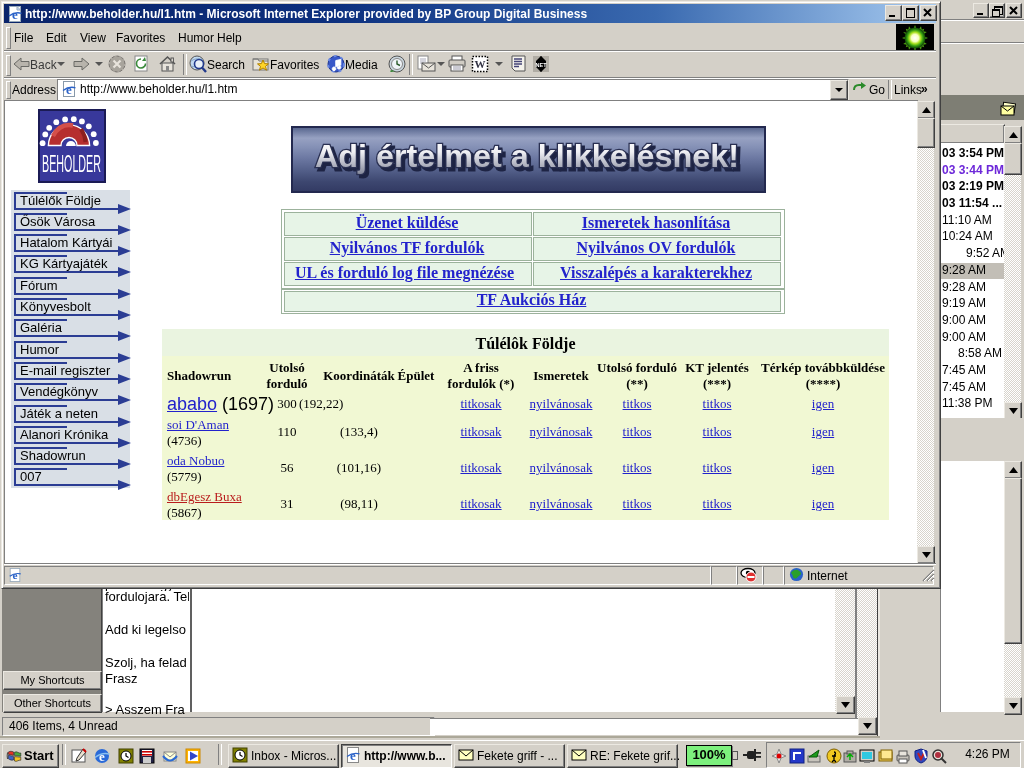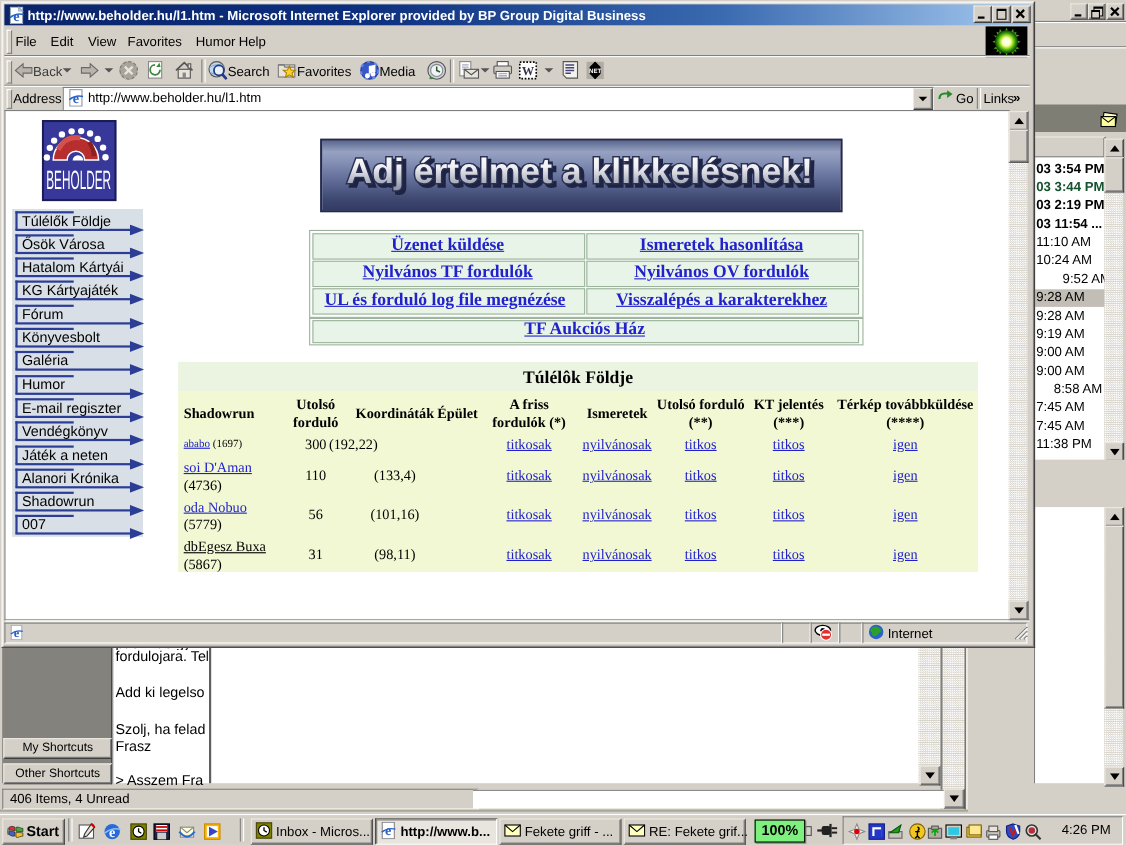--- a/index.html
+++ b/index.html
@@ -34,21 +34,21 @@
 <svg class="ab" style="left:999px;top:100px" width="19" height="19">
 <rect x="4" y="3" width="12" height="9" fill="#ffffc8" stroke="#000" stroke-width="1" transform="rotate(8 10 7)"></rect>
 <rect x="2" y="6" width="13" height="9" fill="#ffffa0" stroke="#000" stroke-width="1"></rect>
 <path d="M2 6 L8.5 11 L15 6" fill="none" stroke="#000"></path>
 </svg>
 <div class="ab" style="left:939px;top:120px;width:85px;height:23px;background:#d4d0c8;"></div>
 <div class="ab raised2" style="left:939px;top:124px;width:64px;height:18px;"></div>
 <div class="ab" style="left:939px;top:143px;width:1px;height:275px;background:#808080;"></div>
 <div class="ab" style="left:940px;top:143px;width:64px;height:275px;background:#fff;"></div>
 <div class="ab" style="left:940px;top:146px;width:64px;height:16px;font-size:12px;font-weight:bold;white-space:nowrap;color:#000;padding-left:2px;">03 3:54 PM</div>
-<div class="ab" style="left:940px;top:163px;width:64px;height:16px;font-size:12px;font-weight:bold;white-space:nowrap;color:#14532d;padding-left:2px;">03 3:44 PM</div>
+<div class="ab" style="left:940px;top:163px;width:64px;height:16px;font-size:12px;font-weight:bold;white-space:nowrap;color:#6d28d9;padding-left:2px;">03 3:44 PM</div>
 <div class="ab" style="left:940px;top:179px;width:64px;height:16px;font-size:12px;font-weight:bold;white-space:nowrap;color:#000;padding-left:2px;">03 2:19 PM</div>
 <div class="ab" style="left:940px;top:196px;width:64px;height:16px;font-size:12px;font-weight:bold;white-space:nowrap;color:#000;padding-left:2px;">03 11:54 ...</div>
 <div class="ab" style="left:940px;top:213px;width:64px;height:16px;font-size:12px;font-weight:normal;white-space:nowrap;color:#000;padding-left:2px;">11:10 AM</div>
 <div class="ab" style="left:940px;top:229px;width:64px;height:16px;font-size:12px;font-weight:normal;white-space:nowrap;color:#000;padding-left:2px;">10:24 AM</div>
 <div class="ab" style="left:964px;top:246px;width:64px;height:16px;font-size:12px;font-weight:normal;white-space:nowrap;color:#000;padding-left:2px;">9:52 AM</div>
 <div class="ab" style="left:940px;top:263px;width:64px;height:16px;background:#c2beb6;font-size:12px;font-weight:normal;white-space:nowrap;color:#000;padding-left:2px;">9:28 AM</div>
 <div class="ab" style="left:940px;top:280px;width:64px;height:16px;font-size:12px;font-weight:normal;white-space:nowrap;color:#000;padding-left:2px;">9:28 AM</div>
 <div class="ab" style="left:940px;top:296px;width:64px;height:16px;font-size:12px;font-weight:normal;white-space:nowrap;color:#000;padding-left:2px;">9:19 AM</div>
 <div class="ab" style="left:940px;top:313px;width:64px;height:16px;font-size:12px;font-weight:normal;white-space:nowrap;color:#000;padding-left:2px;">9:00 AM</div>
 <div class="ab" style="left:940px;top:330px;width:64px;height:16px;font-size:12px;font-weight:normal;white-space:nowrap;color:#000;padding-left:2px;">9:00 AM</div>
@@ -594,21 +594,21 @@
 <div class="ab" style="left:162px;top:335px;width:727px;text-align:center;font-family:'Liberation Serif',serif;font-size:16px;font-weight:bold;color:#000;">Túlélôk Földje</div>
 <div class="ab" style="left:167px;top:368px;font-family:'Liberation Serif',serif;font-size:13px;font-weight:bold;">Shadowrun</div>
 <div class="ab" style="left:227px;top:360px;width:120px;text-align:center;white-space:nowrap;font-family:'Liberation Serif',serif;font-size:13px;font-weight:bold;color:#000;line-height:16px;">Utolsó<br>forduló</div>
 <div class="ab" style="left:314px;top:368px;width:90px;text-align:center;white-space:nowrap;font-family:'Liberation Serif',serif;font-size:13px;font-weight:bold;color:#000;line-height:16px;">Koordináták</div>
 <div class="ab" style="left:391px;top:368px;width:50px;text-align:center;white-space:nowrap;font-family:'Liberation Serif',serif;font-size:13px;font-weight:bold;color:#000;line-height:16px;">Épület</div>
 <div class="ab" style="left:421px;top:360px;width:120px;text-align:center;white-space:nowrap;font-family:'Liberation Serif',serif;font-size:13px;font-weight:bold;color:#000;line-height:16px;">A friss<br>fordulók (*)</div>
 <div class="ab" style="left:501px;top:368px;width:120px;text-align:center;white-space:nowrap;font-family:'Liberation Serif',serif;font-size:13px;font-weight:bold;color:#000;line-height:16px;">Ismeretek</div>
 <div class="ab" style="left:577px;top:360px;width:120px;text-align:center;white-space:nowrap;font-family:'Liberation Serif',serif;font-size:13px;font-weight:bold;color:#000;line-height:16px;">Utolsó forduló<br>(**)</div>
 <div class="ab" style="left:657px;top:360px;width:120px;text-align:center;white-space:nowrap;font-family:'Liberation Serif',serif;font-size:13px;font-weight:bold;color:#000;line-height:16px;">KT jelentés<br>(***)</div>
 <div class="ab" style="left:748px;top:360px;width:150px;text-align:center;white-space:nowrap;font-family:'Liberation Serif',serif;font-size:13px;font-weight:bold;color:#000;line-height:16px;">Térkép továbbküldése<br>(****)</div>
-<div class="ab" style="left:167px;top:396px;font-family:Liberation Serif, serif;font-size:10px;line-height:16px;"><span style="color:#2222cc;text-decoration:underline;">ababo</span> (1697)</div>
+<div class="ab" style="left:167px;top:396px;font-family:Liberation Sans, sans-serif;font-size:18px;line-height:16px;"><span style="color:#2222cc;text-decoration:underline;">ababo</span> (1697)</div>
 <div class="ab" style="left:227px;top:396px;width:120px;text-align:center;white-space:nowrap;font-family:'Liberation Serif',serif;font-size:13px;font-weight:normal;color:#000;line-height:16px;">300</div>
 <div class="ab" style="left:299px;top:396px;width:120px;text-align:left;white-space:nowrap;font-family:'Liberation Serif',serif;font-size:13px;font-weight:normal;color:#000;line-height:16px;">(192,22)</div>
 <div class="ab" style="left:421px;top:396px;width:120px;text-align:center;white-space:nowrap;font-family:'Liberation Serif',serif;font-size:13px;font-weight:normal;color:#000;line-height:16px;"><span style="color:#2222cc;text-decoration:underline;">titkosak</span></div>
 <div class="ab" style="left:501px;top:396px;width:120px;text-align:center;white-space:nowrap;font-family:'Liberation Serif',serif;font-size:13px;font-weight:normal;color:#000;line-height:16px;"><span style="color:#2222cc;text-decoration:underline;">nyilvánosak</span></div>
 <div class="ab" style="left:577px;top:396px;width:120px;text-align:center;white-space:nowrap;font-family:'Liberation Serif',serif;font-size:13px;font-weight:normal;color:#000;line-height:16px;"><span style="color:#2222cc;text-decoration:underline;">titkos</span></div>
 <div class="ab" style="left:657px;top:396px;width:120px;text-align:center;white-space:nowrap;font-family:'Liberation Serif',serif;font-size:13px;font-weight:normal;color:#000;line-height:16px;"><span style="color:#2222cc;text-decoration:underline;">titkos</span></div>
 <div class="ab" style="left:763px;top:396px;width:120px;text-align:center;white-space:nowrap;font-family:'Liberation Serif',serif;font-size:13px;font-weight:normal;color:#000;line-height:16px;"><span style="color:#2222cc;text-decoration:underline;">igen</span></div>
 <div class="ab" style="left:167px;top:417px;font-family:'Liberation Serif',serif;font-size:13px;line-height:16px;"><span style="color:#2222cc;text-decoration:underline;">soi D'Aman</span><br>(4736)</div>
 <div class="ab" style="left:227px;top:424px;width:120px;text-align:center;white-space:nowrap;font-family:'Liberation Serif',serif;font-size:13px;font-weight:normal;color:#000;line-height:16px;">110</div>
 <div class="ab" style="left:299px;top:424px;width:120px;text-align:center;white-space:nowrap;font-family:'Liberation Serif',serif;font-size:13px;font-weight:normal;color:#000;line-height:16px;">(133,4)</div>
@@ -618,19 +618,19 @@
 <div class="ab" style="left:657px;top:424px;width:120px;text-align:center;white-space:nowrap;font-family:'Liberation Serif',serif;font-size:13px;font-weight:normal;color:#000;line-height:16px;"><span style="color:#2222cc;text-decoration:underline;">titkos</span></div>
 <div class="ab" style="left:763px;top:424px;width:120px;text-align:center;white-space:nowrap;font-family:'Liberation Serif',serif;font-size:13px;font-weight:normal;color:#000;line-height:16px;"><span style="color:#2222cc;text-decoration:underline;">igen</span></div>
 <div class="ab" style="left:167px;top:453px;font-family:'Liberation Serif',serif;font-size:13px;line-height:16px;"><span style="color:#2222cc;text-decoration:underline;">oda Nobuo</span><br>(5779)</div>
 <div class="ab" style="left:227px;top:460px;width:120px;text-align:center;white-space:nowrap;font-family:'Liberation Serif',serif;font-size:13px;font-weight:normal;color:#000;line-height:16px;">56</div>
 <div class="ab" style="left:299px;top:460px;width:120px;text-align:center;white-space:nowrap;font-family:'Liberation Serif',serif;font-size:13px;font-weight:normal;color:#000;line-height:16px;">(101,16)</div>
 <div class="ab" style="left:421px;top:460px;width:120px;text-align:center;white-space:nowrap;font-family:'Liberation Serif',serif;font-size:13px;font-weight:normal;color:#000;line-height:16px;"><span style="color:#2222cc;text-decoration:underline;">titkosak</span></div>
 <div class="ab" style="left:501px;top:460px;width:120px;text-align:center;white-space:nowrap;font-family:'Liberation Serif',serif;font-size:13px;font-weight:normal;color:#000;line-height:16px;"><span style="color:#2222cc;text-decoration:underline;">nyilvánosak</span></div>
 <div class="ab" style="left:577px;top:460px;width:120px;text-align:center;white-space:nowrap;font-family:'Liberation Serif',serif;font-size:13px;font-weight:normal;color:#000;line-height:16px;"><span style="color:#2222cc;text-decoration:underline;">titkos</span></div>
 <div class="ab" style="left:657px;top:460px;width:120px;text-align:center;white-space:nowrap;font-family:'Liberation Serif',serif;font-size:13px;font-weight:normal;color:#000;line-height:16px;"><span style="color:#2222cc;text-decoration:underline;">titkos</span></div>
 <div class="ab" style="left:763px;top:460px;width:120px;text-align:center;white-space:nowrap;font-family:'Liberation Serif',serif;font-size:13px;font-weight:normal;color:#000;line-height:16px;"><span style="color:#2222cc;text-decoration:underline;">igen</span></div>
-<div class="ab" style="left:167px;top:489px;font-family:'Liberation Serif',serif;font-size:13px;line-height:16px;"><span style="color:#000000;text-decoration:underline;">dbEgesz Buxa</span><br>(5867)</div>
+<div class="ab" style="left:167px;top:489px;font-family:'Liberation Serif',serif;font-size:13px;line-height:16px;"><span style="color:#b91c1c;text-decoration:underline;">dbEgesz Buxa</span><br>(5867)</div>
 <div class="ab" style="left:227px;top:496px;width:120px;text-align:center;white-space:nowrap;font-family:'Liberation Serif',serif;font-size:13px;font-weight:normal;color:#000;line-height:16px;">31</div>
 <div class="ab" style="left:299px;top:496px;width:120px;text-align:center;white-space:nowrap;font-family:'Liberation Serif',serif;font-size:13px;font-weight:normal;color:#000;line-height:16px;">(98,11)</div>
 <div class="ab" style="left:421px;top:496px;width:120px;text-align:center;white-space:nowrap;font-family:'Liberation Serif',serif;font-size:13px;font-weight:normal;color:#000;line-height:16px;"><span style="color:#2222cc;text-decoration:underline;">titkosak</span></div>
 <div class="ab" style="left:501px;top:496px;width:120px;text-align:center;white-space:nowrap;font-family:'Liberation Serif',serif;font-size:13px;font-weight:normal;color:#000;line-height:16px;"><span style="color:#2222cc;text-decoration:underline;">nyilvánosak</span></div>
 <div class="ab" style="left:577px;top:496px;width:120px;text-align:center;white-space:nowrap;font-family:'Liberation Serif',serif;font-size:13px;font-weight:normal;color:#000;line-height:16px;"><span style="color:#2222cc;text-decoration:underline;">titkos</span></div>
 <div class="ab" style="left:657px;top:496px;width:120px;text-align:center;white-space:nowrap;font-family:'Liberation Serif',serif;font-size:13px;font-weight:normal;color:#000;line-height:16px;"><span style="color:#2222cc;text-decoration:underline;">titkos</span></div>
 <div class="ab" style="left:763px;top:496px;width:120px;text-align:center;white-space:nowrap;font-family:'Liberation Serif',serif;font-size:13px;font-weight:normal;color:#000;line-height:16px;"><span style="color:#2222cc;text-decoration:underline;">igen</span></div>
 </body></html>

